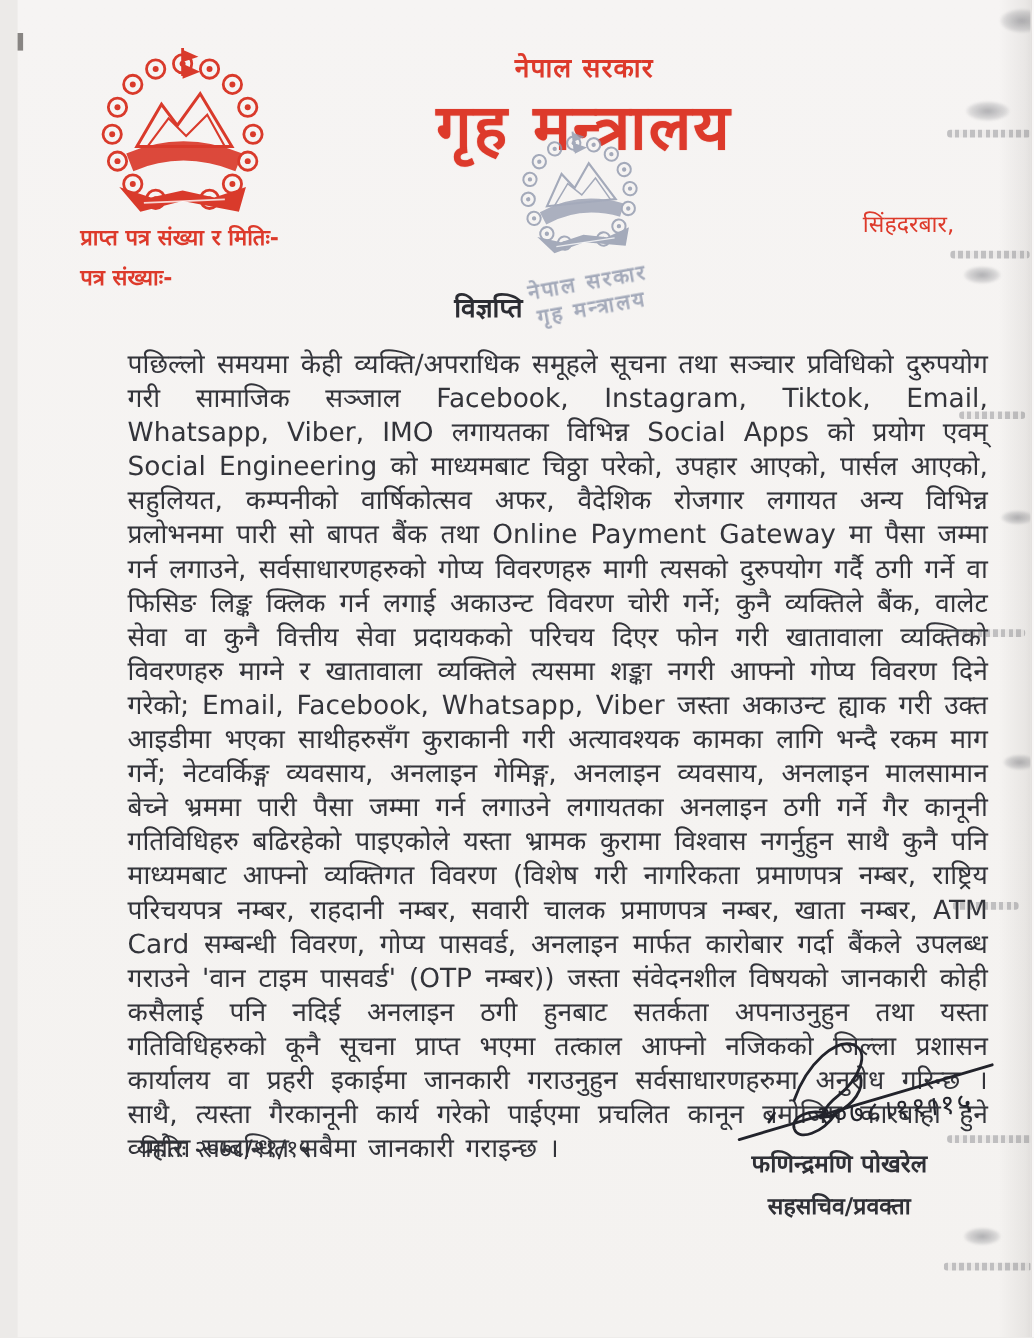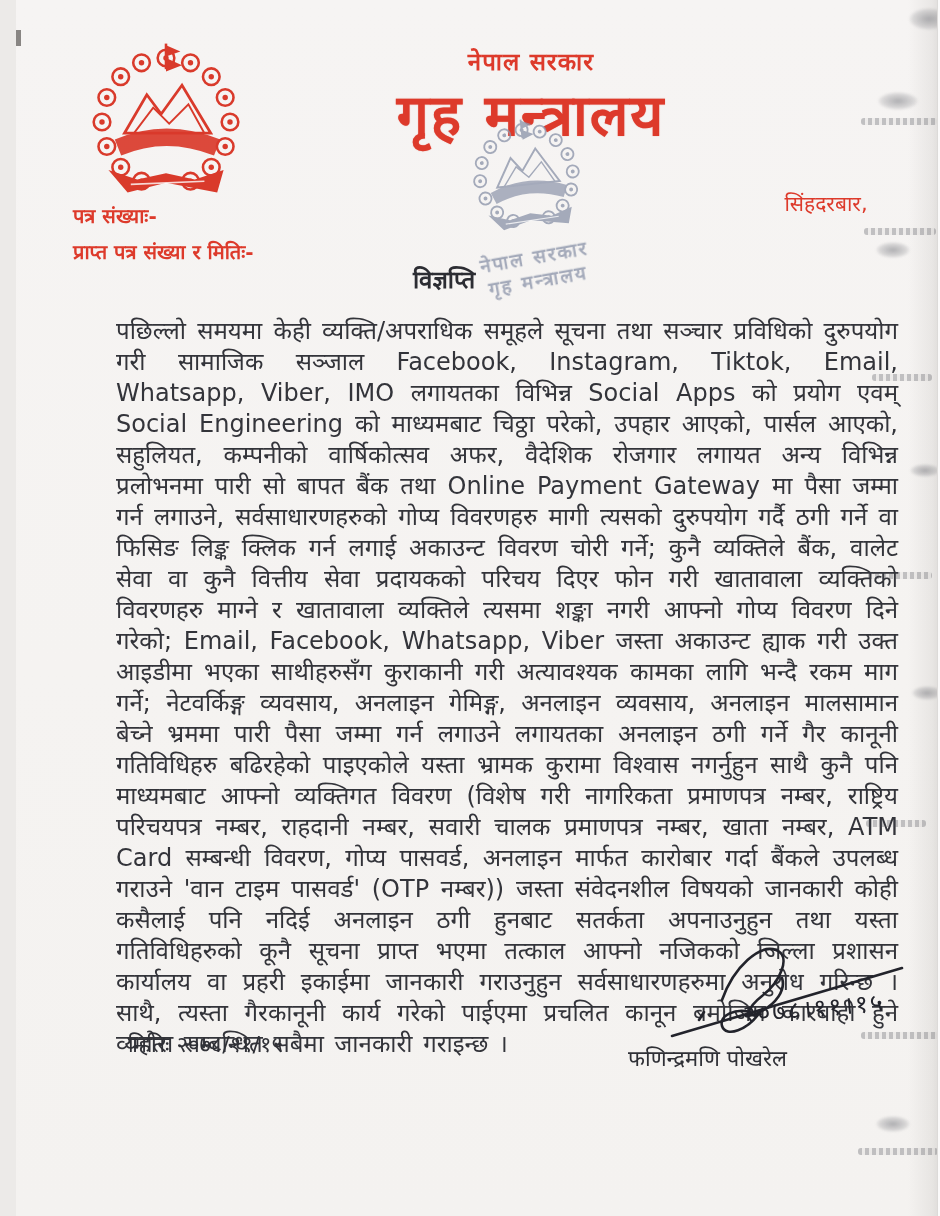--- a/index.html
+++ b/index.html
@@ -50,22 +50,22 @@
   .body-text{position:absolute;left:100px;top:316px;width:782px;
     font-size:24px;line-height:31px;color:#33343a;
     text-align:justify;word-spacing:3px;}
 
   .date-line{position:absolute;left:112px;top:1028px;font-size:22px;color:#2f3036;}
 
   .sig-wrap{position:absolute;left:648px;top:938px;width:260px;height:110px;}
   .sig-strokes{position:absolute;left:0;top:0;width:260px;height:110px;}
   .sig-scribble{position:absolute;left:78px;top:52px;font-size:25px;color:#23242c;
     transform:rotate(-5deg);letter-spacing:2px;white-space:nowrap;}
-  .signer{position:absolute;left:612px;top:1040px;width:270px;
-    font-size:22px;color:#2f3036;line-height:38px;}
+  .signer{position:absolute;left:612px;top:1040px;width:270px;text-align:center;
+    font-size:22px;color:#2f3036;line-height:38px;font-weight:bold;}
   .signer .role{font-size:21px;}
 </style>
 </head>
 <body>
 
 <svg width="0" height="0" style="position:absolute">
   <defs>
     <symbol id="nepal-emblem" viewBox="0 0 100 110">
       <g fill="none" stroke="currentColor" stroke-width="1.6">
         <circle cx="50" cy="10" r="5.2"></circle>
@@ -125,22 +125,22 @@
     <svg class="stamp-emblem">
         <use href="#nepal-emblem"></use>
       </svg>
     <div class="stamp-text">
       <div>नेपाल सरकार</div>
       <div>गृह मन्त्रालय</div>
     </div>
   </div>
 
   <div class="meta red">
+    <div>प्राप्त पत्र संख्या र मितिः-</div>
     <div>पत्र संख्याः-</div>
-    <div>प्राप्त पत्र संख्या र मितिः-</div>
   </div>
 
   <div class="addr red">
     <div>सिंहदरबार,</div>
   </div>
 
   <div class="notice-title">विज्ञप्ति</div>
 
   <div class="body-text">पछिल्लो समयमा केही व्यक्ति/अपराधिक समूहले सूचना तथा सञ्चार प्रविधिको दुरुपयोग गरी सामाजिक सञ्जाल Facebook, Instagram, Tiktok, Email, Whatsapp, Viber, IMO लगायतका विभिन्न Social Apps को प्रयोग एवम् Social Engineering को माध्यमबाट चिठ्ठा परेको, उपहार आएको, पार्सल आएको, सहुलियत, कम्पनीको वार्षिकोत्सव अफर, वैदेशिक रोजगार लगायत अन्य विभिन्न प्रलोभनमा पारी सो बापत बैंक तथा Online Payment Gateway मा पैसा जम्मा गर्न लगाउने, सर्वसाधारणहरुको गोप्य विवरणहरु मागी त्यसको दुरुपयोग गर्दै ठगी गर्ने वा फिसिङ लिङ्क क्लिक गर्न लगाई अकाउन्ट विवरण चोरी गर्ने; कुनै व्यक्तिले बैंक, वालेट सेवा वा कुनै वित्तीय सेवा प्रदायकको परिचय दिएर फोन गरी खातावाला व्यक्तिको विवरणहरु माग्ने र खातावाला व्यक्तिले त्यसमा शङ्का नगरी आफ्नो गोप्य विवरण दिने गरेको; Email, Facebook, Whatsapp, Viber जस्ता अकाउन्ट ह्याक गरी उक्त आइडीमा भएका साथीहरुसँग कुराकानी गरी अत्यावश्यक कामका लागि भन्दै रकम माग गर्ने; नेटवर्किङ्ग व्यवसाय, अनलाइन गेमिङ्ग, अनलाइन व्यवसाय, अनलाइन मालसामान बेच्ने भ्रममा पारी पैसा जम्मा गर्न लगाउने लगायतका अनलाइन ठगी गर्ने गैर कानूनी गतिविधिहरु बढिरहेको पाइएकोले यस्ता भ्रामक कुरामा विश्वास नगर्नुहुन साथै कुनै पनि माध्यमबाट आफ्नो व्यक्तिगत विवरण (विशेष गरी नागरिकता प्रमाणपत्र नम्बर, राष्ट्रिय परिचयपत्र नम्बर, राहदानी नम्बर, सवारी चालक प्रमाणपत्र नम्बर, खाता नम्बर, ATM Card सम्बन्धी विवरण, गोप्य पासवर्ड, अनलाइन मार्फत कारोबार गर्दा बैंकले उपलब्ध गराउने 'वान टाइम पासवर्ड' (OTP नम्बर)) जस्ता संवेदनशील विषयको जानकारी कोही कसैलाई पनि नदिई अनलाइन ठगी हुनबाट सतर्कता अपनाउनुहुन तथा यस्ता गतिविधिहरुको कूनै सूचना प्राप्त भएमा तत्काल आफ्नो नजिकको जिल्ला प्रशासन कार्यालय वा प्रहरी इकाईमा जानकारी गराउनुहुन सर्वसाधारणहरुमा अनुरोध गरिन्छ । साथै, त्यस्ता गैरकानूनी कार्य गरेको पाईएमा प्रचलित कानून बमोजिम कारबाही हुने व्यहोरा सम्बन्धित सबैमा जानकारी गराइन्छ ।</div>
 
@@ -153,20 +153,21 @@
         <path d="M58 62 C70 28 96 6 112 12 C128 18 116 44 98 58 C84 69 78 84 96 74 C112 66 122 52 118 40"></path>
         <path d="M96 74 C84 92 62 100 58 88 C55 77 72 70 86 74"></path>
         <path d="M8 98 L238 30"></path>
         <path d="M40 74 l-5 8"></path>
       </g>
     </svg>
   </div>
 
   <div class="signer">
     <div>फणिन्द्रमणि पोखरेल</div>
+    <div class="role">सहसचिव/प्रवक्ता</div>
   </div>
 
   <div class="corner-mark"></div>
   <div class="smudge" style="left:862px;top:92px;width:40px;height:18px"></div>
   <div class="streak" style="left:845px;top:118px;width:76px"></div>
   <div class="streak" style="left:848px;top:228px;width:72px"></div>
   <div class="smudge" style="left:860px;top:242px;width:34px;height:16px"></div>
   <div class="smudge" style="left:893px;top:8px;width:40px;height:22px"></div>
   <div class="streak" style="left:856px;top:374px;width:60px"></div>
   <div class="smudge" style="left:894px;top:464px;width:30px;height:13px"></div>

